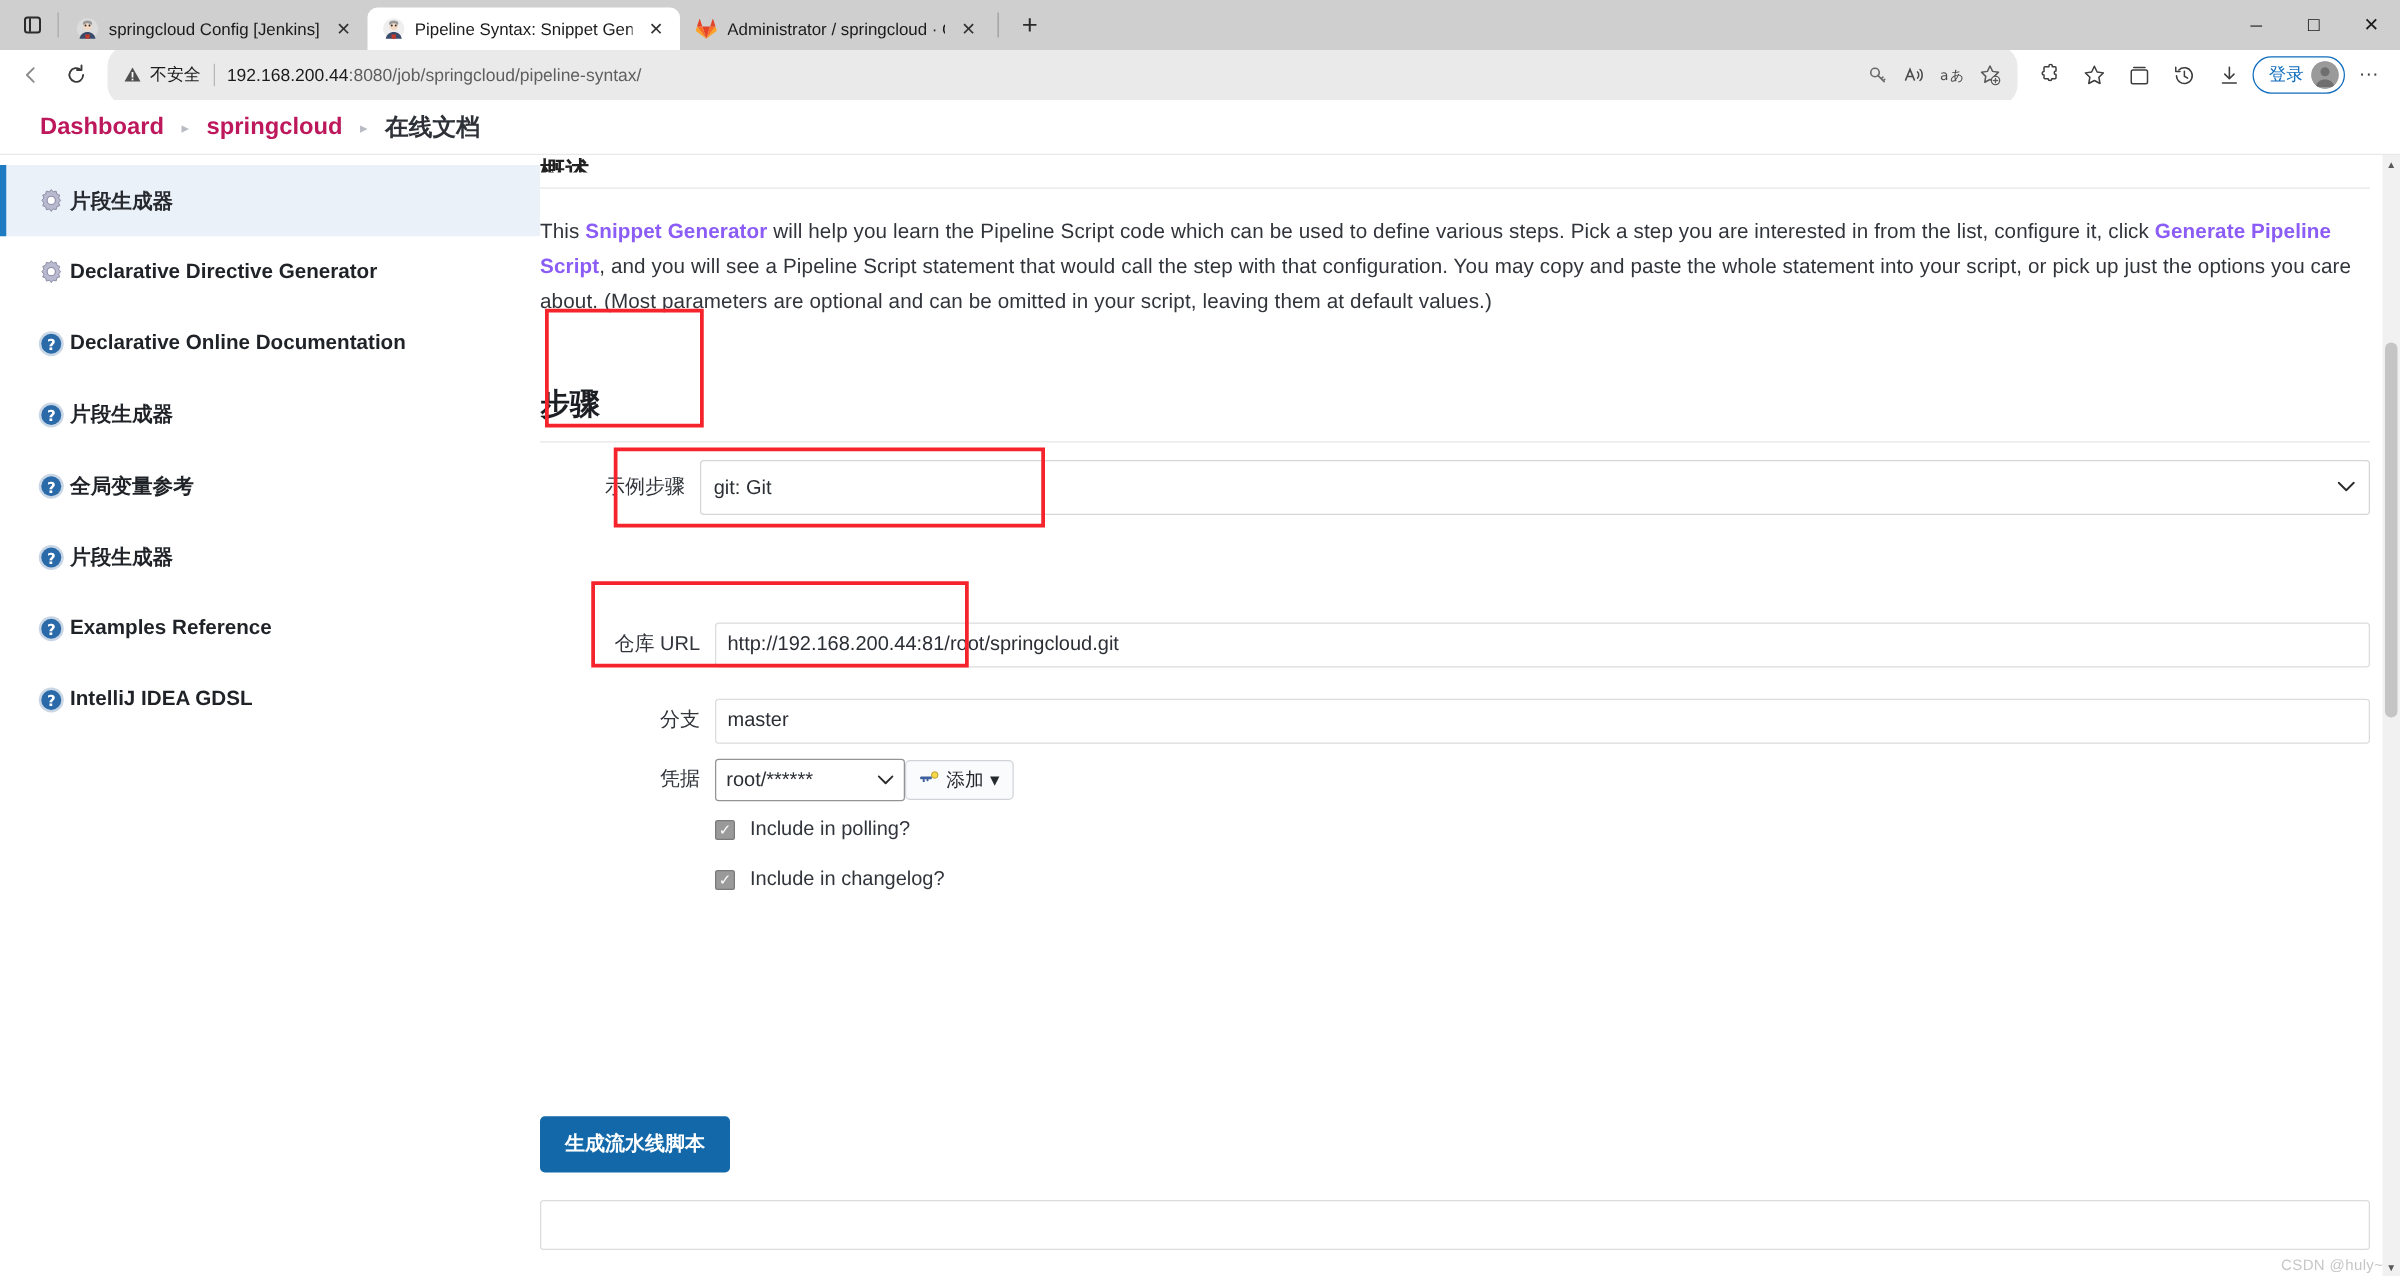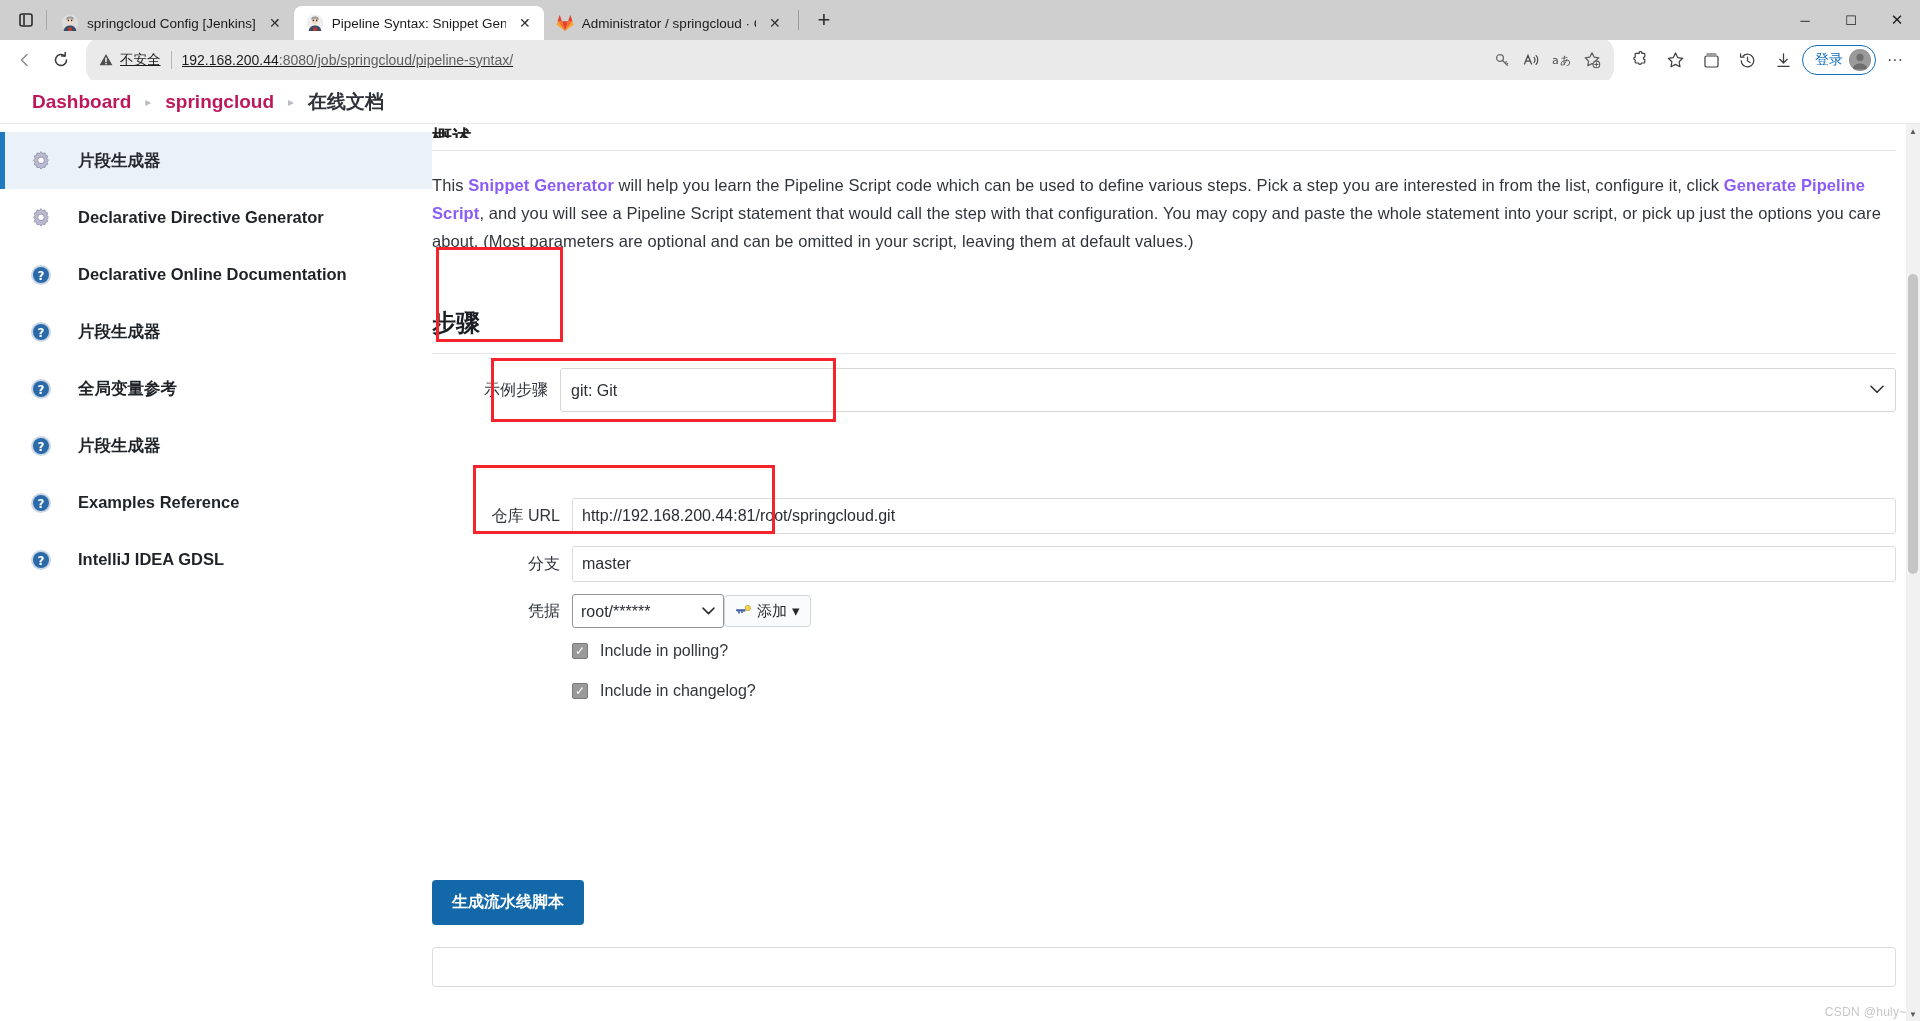--- a/index.html
+++ b/index.html
@@ -53,21 +53,21 @@
   .winctl .close-btn { font-size:15px; }
 
   .navbar {
     height: 40px; background: #ffffff; display:flex; align-items:center;
     padding: 0 8px; gap: 2px;
   }
   .navbtn { width:34px;height:34px;border-radius:4px;display:flex;align-items:center;justify-content:center;color:#474747;}
   .omnibox {
     flex: 1 1 auto; height: 47px; background:#eaeaea; border-radius: 16px;
     display:flex; align-items:center; padding: 0 8px 0 12px; gap:6px; margin: 0 6px;
-    font-size: 14px; color:#1b1b1b; min-width:0;text-decoration:underline;
+    font-size: 14px; color:#1b1b1b; min-width:0;
   }
   .omnibox .warn-icon { color:#4a4a4a; font-size:14px; display:flex;align-items:center;}
   .omnibox .insecure { font-size:13.5px; color:#1b1b1b; white-space:nowrap;}
   .omnibox .vsep { width:1px;height:18px;background:#b7b7b7;margin:0 4px;}
   .omnibox .url { flex:1 1 auto; overflow:hidden; white-space:nowrap; font-size:14px;}
   .omnibox .url .host { color:#1b1b1b; }
   .omnibox .url .path { color:#5e5e5e; }
   .omnibox-actions { display:flex; align-items:center; gap:2px; margin-left:auto;}
   .omnibox-actions .oi { width:28px;height:28px;display:flex;align-items:center;justify-content:center;color:#414141;font-size:14px;}
   .navright { display:flex; align-items:center; gap:2px; }
@@ -86,21 +86,21 @@
     height: 44px; background:#fff; border-bottom:1px solid #e9e9e9;
     display:flex; align-items:center; padding-left: 32px; gap: 14px;
   }
   .crumb { font-size:19px; font-weight:bold; color:#be185d; }
   .crumb.cn { color:#2e3238; }
   .crumb-sep { color:#b8bcc2; font-size:12px; }
 
   .body-wrap { flex:1 1 auto; display:flex; min-height:0; position:relative;}
   .sidebar { width: 432px; flex:0 0 432px; background:#fff; padding-top: 8px;}
   .side-item {
-    height: 57px; display:flex; align-items:center; gap:24px; padding-left: 28px;
+    height: 57px; display:flex; align-items:center; gap:2px; padding-left: 28px;
     font-size: 16.5px; color:#1f2328; font-weight:600; position:relative;
   }
   .side-item.active { background:#eaf1f8; }
   .side-item.active::before {
     content:""; position:absolute; left:0; top:0; bottom:0; width:5px; background:#1f7bc1;
   }
   .side-item .si-icon { width:26px;height:26px;flex:0 0 auto; display:flex; align-items:center; justify-content:center;}
   .side-item .si-label { font-weight:600; }
   .side-item.active .si-label { font-weight:600; color:#26292e;}
 
@@ -488,21 +488,21 @@
         </div>
 
         <div class="formrow" style="margin-top:14px;">
           <div class="formlabel" style="line-height:36px;">仓库 URL</div>
           <div class="formctl">
             <input class="txt" type="text" value="http://192.168.200.44:81/root/springcloud.git" style="">
             <span class="helpq rowhelp" style="top:7px;">?</span>
           </div>
         </div>
 
-        <div class="formrow" style="margin-top:12px;">
+        <div class="formrow" style="margin-top:25px;">
           <div class="formlabel" style="line-height:36px;">分支</div>
           <div class="formctl">
             <input class="txt" type="text" value="master" style="">
             <span class="helpq rowhelp" style="top:7px;">?</span>
           </div>
         </div>
 
         <div class="formrow" style="margin-top:12px;">
           <div class="formlabel" style="line-height:34px;">凭据</div>
           <div class="formctl">

